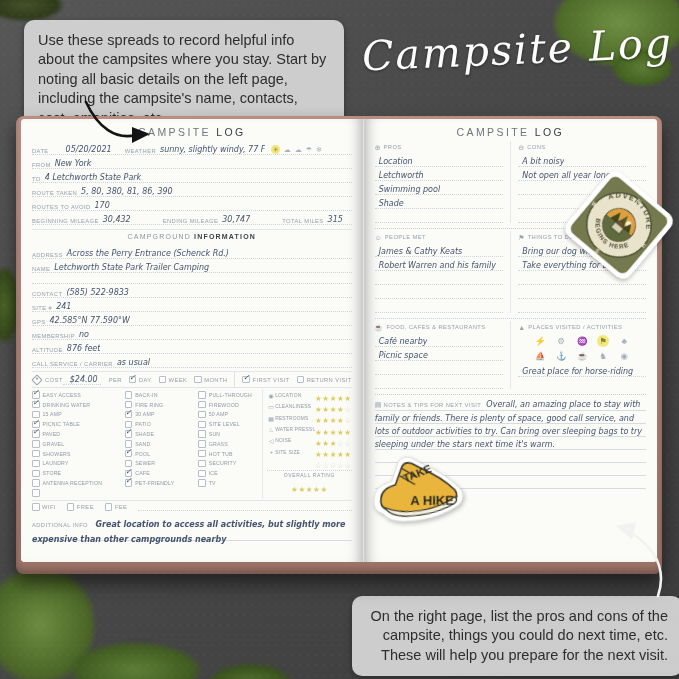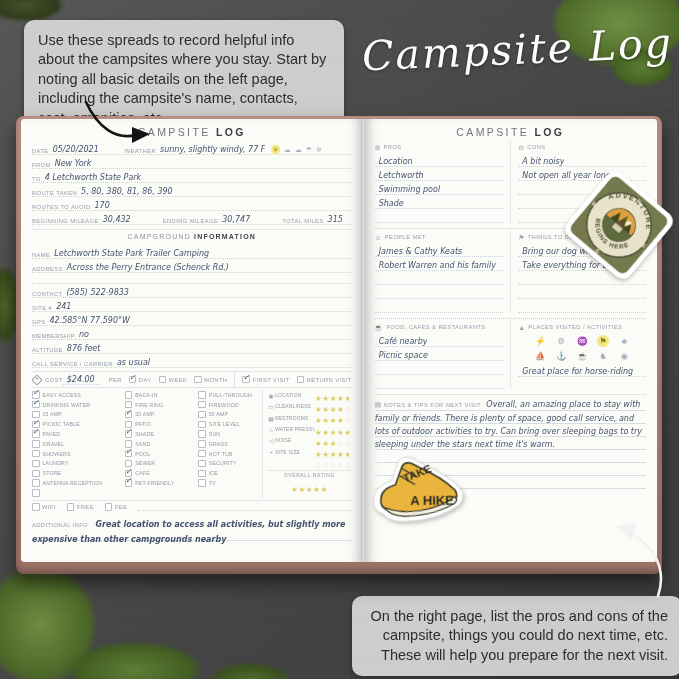--- a/index.html
+++ b/index.html
@@ -47,25 +47,25 @@
     box-shadow:0 10px 18px rgba(0,0,0,.5), inset 0 -4px 6px rgba(0,0,0,.25);}
   .pages{position:absolute;left:5px;right:5px;top:3px;bottom:12px;display:flex;
     background:#f6f6f2;border-radius:4px;}
   .page{flex:1;position:relative;background:#fbfbf8;padding:7px 11px 5px;box-sizing:border-box;}
   .page.pl{border-radius:4px 0 0 4px;border-right:1px solid #e4e4de;
     box-shadow:inset -12px 0 14px -10px rgba(50,50,60,.4);}
   .page.pr{border-radius:0 4px 4px 0;
     box-shadow:inset 12px 0 14px -10px rgba(50,50,60,.4);}
 
   .pg-title{text-align:center;height:15px;font-size:10.5px;letter-spacing:2.4px;color:#70757d;}
-  .pg-title b{color:#383d44;font-weight:700;margin-top:36px;}
+  .pg-title b{color:#383d44;font-weight:400;margin-top:36px;}
 
   .lbl{font-size:5.8px;color:#96a0ac;letter-spacing:.4px;white-space:nowrap;flex:none;}
   .hw{font-family:"DejaVu Sans",sans-serif;font-style:italic;font-size:8px;color:#44546e;
-    padding-left:4px;white-space:nowrap;overflow:hidden;}
+    padding-left:4px;white-space:nowrap;overflow:hidden;text-align:center;}
   .f-line{display:flex;align-items:flex-end;height:13px;border-bottom:1px dotted #ccd3da;}
   .f-line .fill{flex:1;}
   .wx{display:flex;align-items:center;gap:4px;margin-left:6px;}
   .wx .wi{font-size:7px;color:#aab3bd;line-height:1;}
   .wx .wi.hl{background:#f3e87b;border-radius:50%;padding:1px;color:#9b8e3a;}
   .m3{display:flex;align-items:flex-end;height:13px;border-bottom:1px dotted #ccd3da;gap:32px;}
   .m3 .pair{display:flex;align-items:flex-end;flex:1;}
 
   .sec-title{text-align:center;height:12px;font-size:7px;letter-spacing:1.2px;color:#8d959f;
     margin-top:4px;border-top:1px solid #e3e7ec;padding-top:3px;}
@@ -203,27 +203,27 @@
           <span class="pair">
               <span class="lbl">TOTAL MILES</span>
               <span class="hw">315</span>
             </span>
         </div>
 
 
         <div class="sec-title"><span>CAMPGROUND </span><b>INFORMATION</b></div>
 
         <div class="f-line">
+            <span class="lbl">ADDRESS</span>
+            <span class="hw">Across the Perry Entrance (Schenck Rd.)</span>
+            <span class="fill"></span>
+          </div>
+        <div class="f-line">
             <span class="lbl">NAME</span>
             <span class="hw">Letchworth State Park Trailer Camping</span>
-            <span class="fill"></span>
-          </div>
-        <div class="f-line">
-            <span class="lbl">ADDRESS</span>
-            <span class="hw">Across the Perry Entrance (Schenck Rd.)</span>
             <span class="fill"></span>
           </div>
         <div class="f-line" style="height:10px;">
             <span class="fill"></span>
           </div>
         <div class="f-line">
             <span class="lbl">CONTACT</span>
             <span class="hw">(585) 522-9833</span>
             <span class="fill"></span>
           </div>

